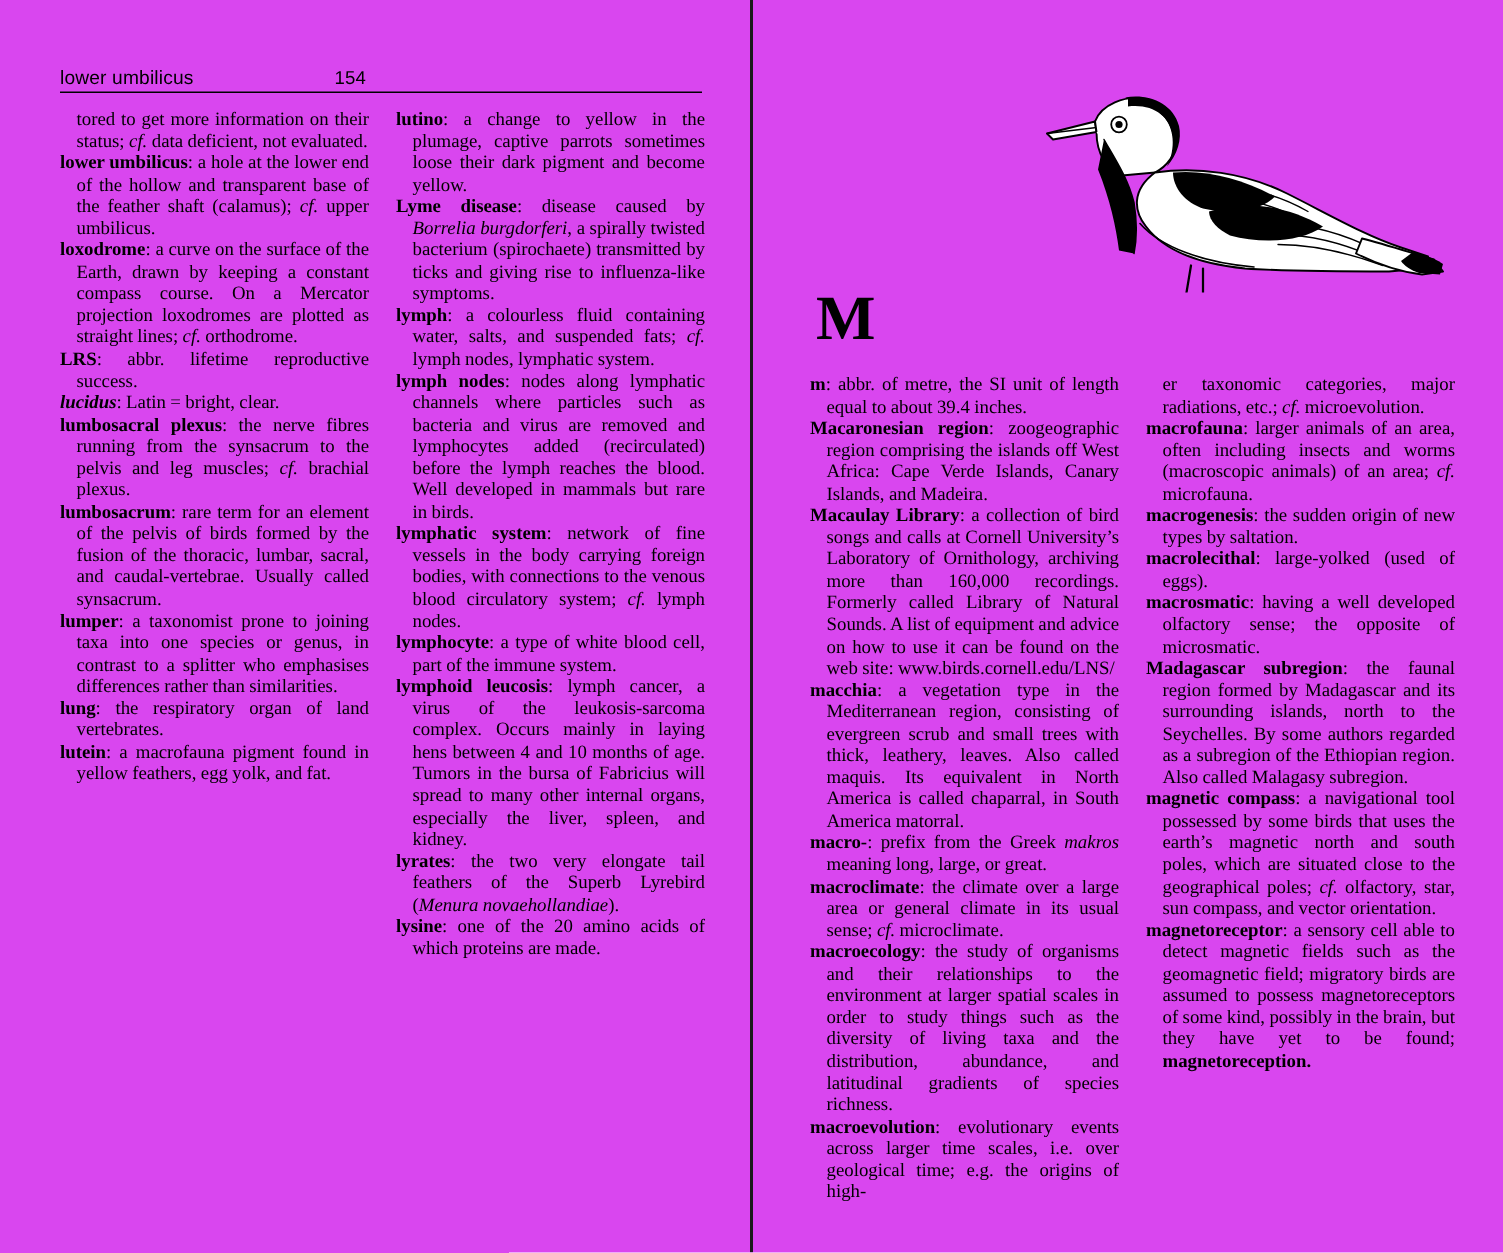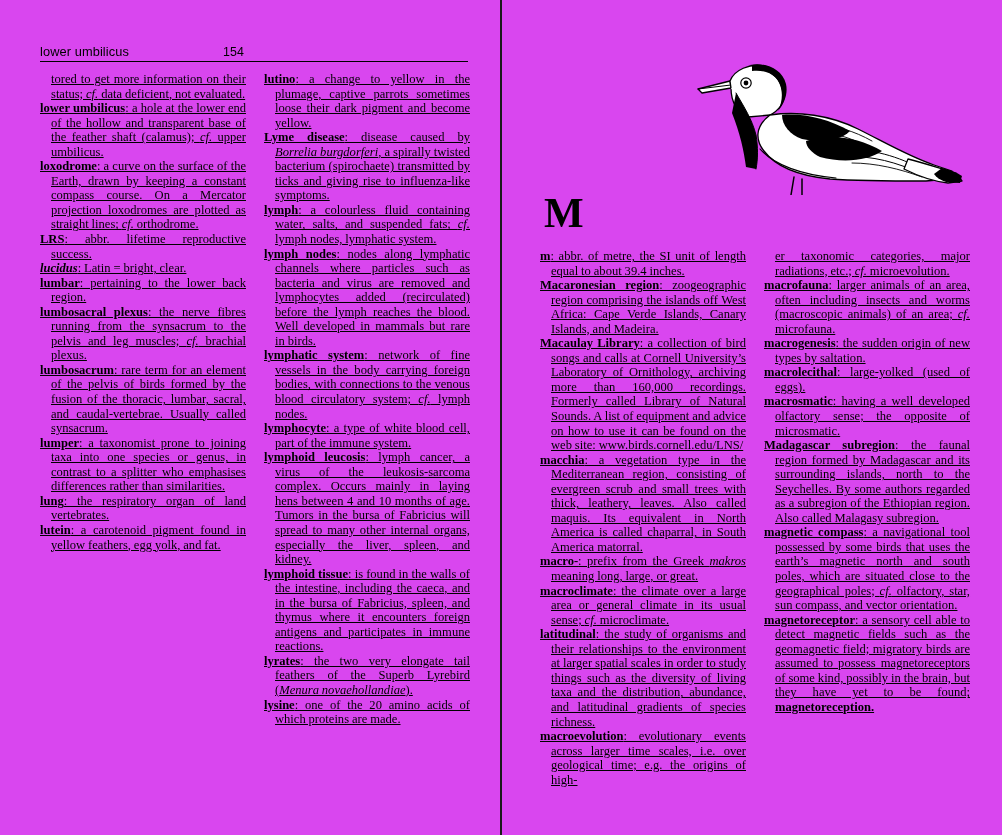--- a/index.html
+++ b/index.html
@@ -101,21 +101,20 @@
   .entry {
     font-size: 12.55px;
     line-height: 14.55px;
     text-align: justify;
     text-justify: inter-word;
     margin: 0 0 0 0;
     padding-left: 11px;
     text-indent: -11px;
     hyphens: manual;
     word-spacing: -0.2px;
-    text-decoration: underline;
   }
   .entry.cont {
     padding-left: 11px;
     text-indent: 0;
   }
   .hw { font-weight: bold; }
   .it { font-style: italic; }
   .bd { font-weight: bold; }
 
   
@@ -143,36 +142,34 @@
     </div>
 
     <div class="cols-verso">
       <div class="colpair">
         <div class="col" id="col1">
             <p class="entry cont"><span>tored to get more information on their status; <span class="it">cf.</span> data deficient, not evaluated.</span></p>
             <p class="entry"><span class="hw">lower umbilicus</span><span>: a hole at the lower end of the hollow and transparent base of the feather shaft (calamus); <span class="it">cf.</span> upper umbilicus.</span></p>
             <p class="entry"><span class="hw">loxodrome</span><span>: a curve on the surface of the Earth, drawn by keeping a constant compass course. On a Mercator projection loxodromes are plotted as straight lines; <span class="it">cf.</span> orthodrome.</span></p>
             <p class="entry"><span class="hw">LRS</span><span>: abbr. lifetime reproductive success.</span></p>
             <p class="entry"><span class="hw it">lucidus</span><span>: Latin = bright, clear.</span></p>
-            <p class="entry"><span class="hw">lumbar</span><span>: pertaining to the lower back region.</span></p>
             <p class="entry"><span class="hw">lumbosacral plexus</span><span>: the nerve fibres running from the synsacrum to the pelvis and leg muscles; <span class="it">cf.</span> brachial plexus.</span></p>
             <p class="entry"><span class="hw">lumbosacrum</span><span>: rare term for an element of the pelvis of birds formed by the fusion of the thoracic, lumbar, sacral, and caudal-vertebrae. Usually called synsacrum.</span></p>
             <p class="entry"><span class="hw">lumper</span><span>: a taxonomist prone to joining taxa into one species or genus, in contrast to a splitter who emphasises differences rather than similarities.</span></p>
             <p class="entry"><span class="hw">lung</span><span>: the respiratory organ of land vertebrates.</span></p>
-            <p class="entry"><span class="hw">lutein</span><span>: a carotenoid pigment found in yellow feathers, egg yolk, and fat.</span></p>
+            <p class="entry"><span class="hw">lutein</span><span>: a macrofauna pigment found in yellow feathers, egg yolk, and fat.</span></p>
           </div>
         <div class="col" id="col2">
             <p class="entry"><span class="hw">lutino</span><span>: a change to yellow in the plumage, captive parrots sometimes loose their dark pigment and become yellow.</span></p>
             <p class="entry"><span class="hw">Lyme disease</span><span>: disease caused by <span class="it">Borrelia burgdorferi</span>, a spirally twisted bacterium (spirochaete) transmitted by ticks and giving rise to influenza-like symptoms.</span></p>
             <p class="entry"><span class="hw">lymph</span><span>: a colourless fluid containing water, salts, and suspended fats; <span class="it">cf.</span> lymph nodes, lymphatic system.</span></p>
             <p class="entry"><span class="hw">lymph nodes</span><span>: nodes along lymphatic channels where particles such as bacteria and virus are removed and lymphocytes added (recirculated) before the lymph reaches the blood. Well developed in mammals but rare in birds.</span></p>
             <p class="entry"><span class="hw">lymphatic system</span><span>: network of fine vessels in the body carrying foreign bodies, with connections to the venous blood circulatory system; <span class="it">cf.</span> lymph nodes.</span></p>
             <p class="entry"><span class="hw">lymphocyte</span><span>: a type of white blood cell, part of the immune system.</span></p>
             <p class="entry"><span class="hw">lymphoid leucosis</span><span>: lymph cancer, a virus of the leukosis-sarcoma complex. Occurs mainly in laying hens between 4 and 10 months of age. Tumors in the bursa of Fabricius will spread to many other internal organs, especially the liver, spleen, and kidney.</span></p>
-            <p class="entry"><span class="hw">lymphoid tissue</span><span>: is found in the walls of the intestine, including the caeca, and in the bursa of Fabricius, spleen, and thymus where it encounters foreign antigens and participates in immune reactions.</span></p>
             <p class="entry"><span class="hw">lyrates</span><span>: the two very elongate tail feathers of the Superb Lyrebird (<span class="it">Menura novaehollandiae</span>).</span></p>
             <p class="entry"><span class="hw">lysine</span><span>: one of the 20 amino acids of which proteins are made.</span></p>
           </div>
       </div>
     </div>
   </div>
 
   <div class="recto">
 
     <div class="bird-figure">
@@ -240,21 +237,21 @@
 
     <div class="cols-recto">
       <div class="colpair">
         <div class="col" id="col3">
             <p class="entry"><span class="hw">m</span><span>: abbr. of metre, the SI unit of length equal to about 39.4 inches.</span></p>
             <p class="entry"><span class="hw">Macaronesian region</span><span>: zoogeographic region comprising the islands off West Africa: Cape Verde Islands, Canary Islands, and Madeira.</span></p>
             <p class="entry"><span class="hw">Macaulay Library</span><span>: a collection of bird songs and calls at Cornell University’s Laboratory of Ornithology, archiving more than 160,000 recordings. Formerly called Library of Natural Sounds. A list of equipment and advice on how to use it can be found on the web site: www.birds.cornell.edu/LNS/</span></p>
             <p class="entry"><span class="hw">macchia</span><span>: a vegetation type in the Mediterranean region, consisting of evergreen scrub and small trees with thick, leathery, leaves. Also called maquis. Its equivalent in North America is called chaparral, in South America matorral.</span></p>
             <p class="entry"><span class="hw">macro-</span><span>: prefix from the Greek <span class="it">makros</span> meaning long, large, or great.</span></p>
             <p class="entry"><span class="hw">macroclimate</span><span>: the climate over a large area or general climate in its usual sense; <span class="it">cf.</span> microclimate.</span></p>
-            <p class="entry"><span class="hw">latitudinal</span><span>: the study of organisms and their relationships to the environment at larger spatial scales in order to study things such as the diversity of living taxa and the distribution, abundance, and latitudinal gradients of species richness.</span></p>
+            <p class="entry"><span class="hw">macroecology</span><span>: the study of organisms and their relationships to the environment at larger spatial scales in order to study things such as the diversity of living taxa and the distribution, abundance, and latitudinal gradients of species richness.</span></p>
             <p class="entry"><span class="hw">macroevolution</span><span>: evolutionary events across larger time scales, i.e. over geological time; e.g. the origins of high-</span></p>
           </div>
         <div class="col" id="col4">
             <p class="entry cont"><span>er taxonomic categories, major radiations, etc.; <span class="it">cf.</span> microevolution.</span></p>
             <p class="entry"><span class="hw">macrofauna</span><span>: larger animals of an area, often including insects and worms (macroscopic animals) of an area; <span class="it">cf.</span> microfauna.</span></p>
             <p class="entry"><span class="hw">macrogenesis</span><span>: the sudden origin of new types by saltation.</span></p>
             <p class="entry"><span class="hw">macrolecithal</span><span>: large-yolked (used of eggs).</span></p>
             <p class="entry"><span class="hw">macrosmatic</span><span>: having a well developed olfactory sense; the opposite of microsmatic.</span></p>
             <p class="entry"><span class="hw">Madagascar subregion</span><span>: the faunal region formed by Madagascar and its surrounding islands, north to the Seychelles. By some authors regarded as a subregion of the Ethiopian region. Also called Malagasy subregion.</span></p>
             <p class="entry"><span class="hw">magnetic compass</span><span>: a navigational tool possessed by some birds that uses the earth’s magnetic north and south poles, which are situated close to the geographical poles; <span class="it">cf.</span> olfactory, star, sun compass, and vector orientation.</span></p>

